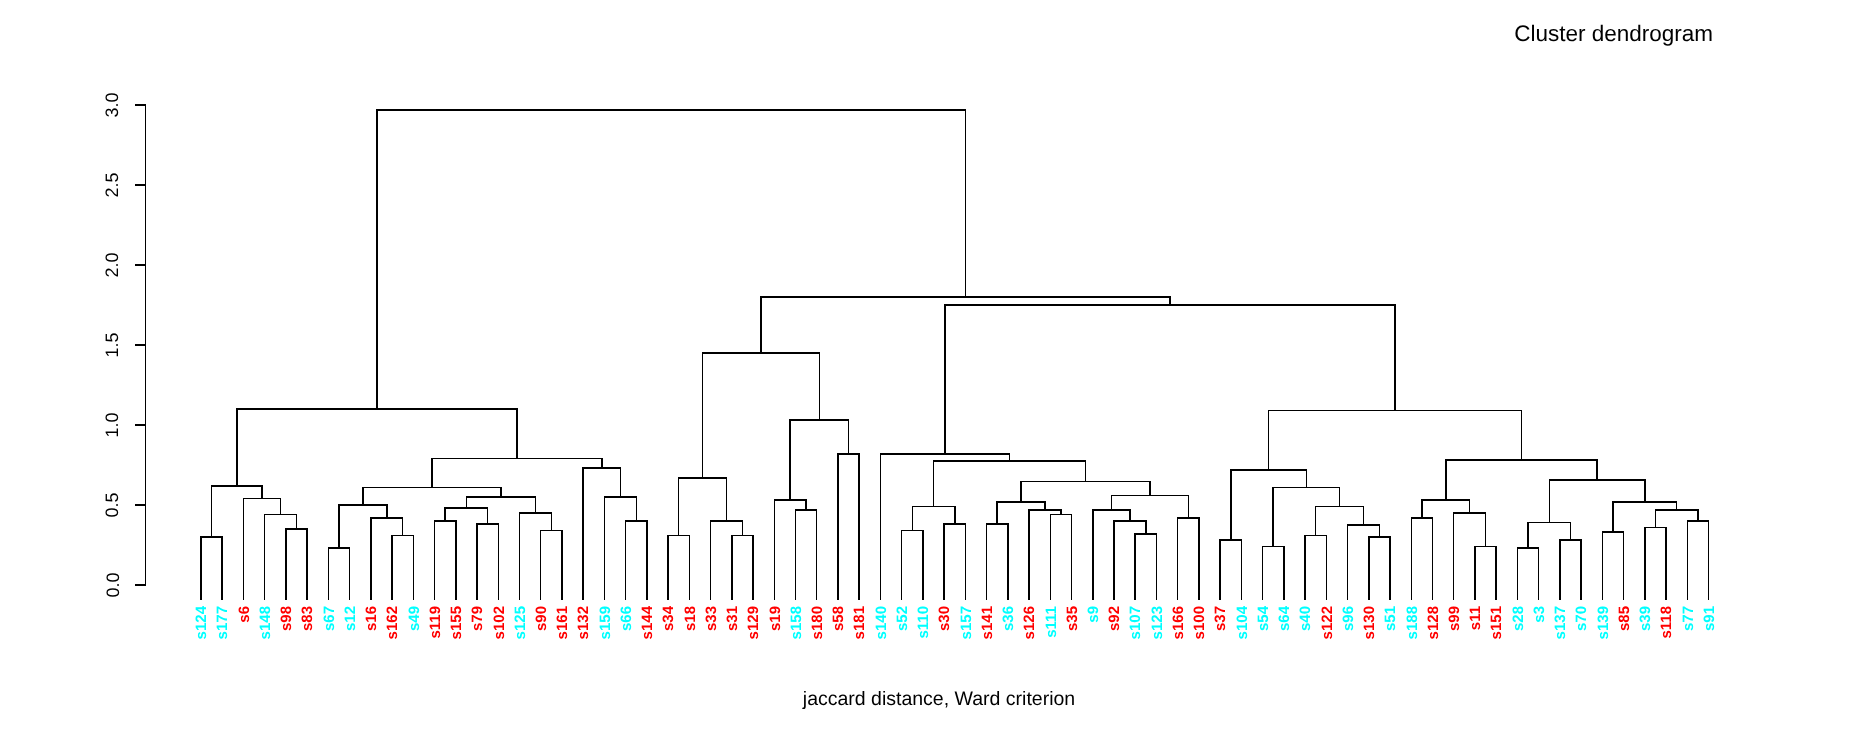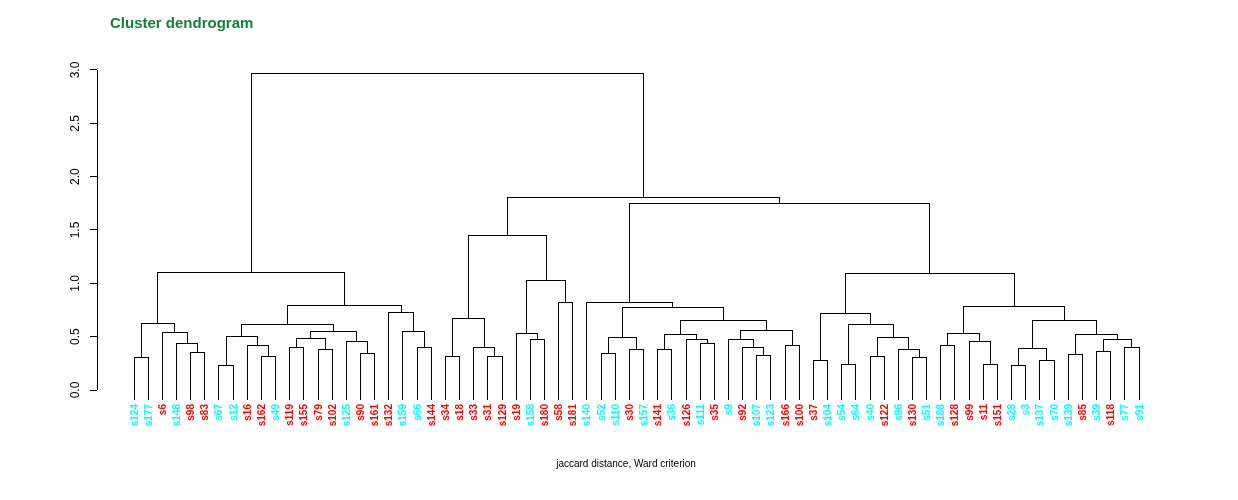--- a/index.html
+++ b/index.html
@@ -1,21 +1,21 @@
 <!DOCTYPE html>
 <html><head>
 <meta charset="utf-8">
 <style>
   html,body{margin:0;padding:0;background:#ffffff;}
   #frame{position:relative;width:1238px;height:500px;background:#ffffff;overflow:hidden;
          font-family:"Liberation Sans",sans-serif;}
-  #title{position:absolute;left:110px;top:14px;width:1032px;text-align:left;
-         font-size:15px;font-weight:bold;color:#15803d;}
+  #title{position:absolute;left:110px;top:14px;width:1032px;text-align:right;
+         font-size:15px;font-weight:normal;color:#000000;}
   #caption{position:absolute;left:110px;top:458px;width:1032px;text-align:center;
-         font-size:10px;color:#000;}
+         font-size:13px;color:#000;}
   svg{position:absolute;left:0;top:0;}
 </style>
 </head>
 <body>
 
 <div id="frame">
   <div id="title">Cluster dendrogram</div>
   <svg id="dendro" width="1238" height="500" viewBox="0 0 1238 500">
       <line x1="97" y1="390" x2="97" y2="69.99000000000001" stroke="#000" stroke-width="1" shape-rendering="crispEdges"></line>
       <line x1="90" y1="390" x2="97" y2="390" stroke="#000" stroke-width="1" shape-rendering="crispEdges"></line>

